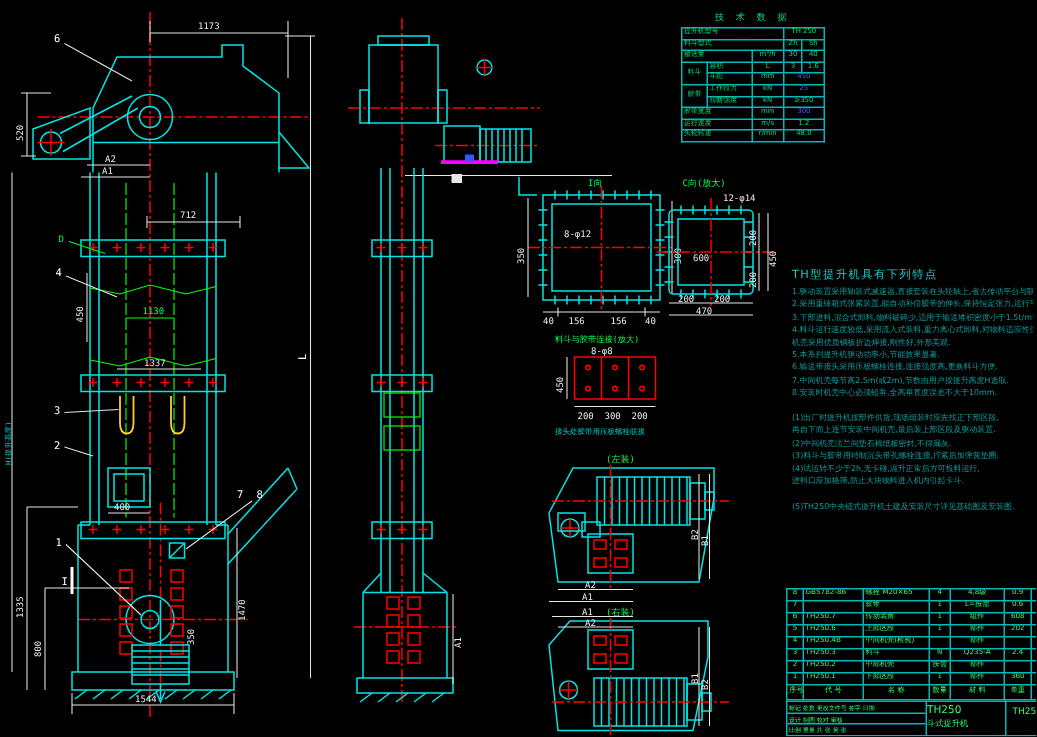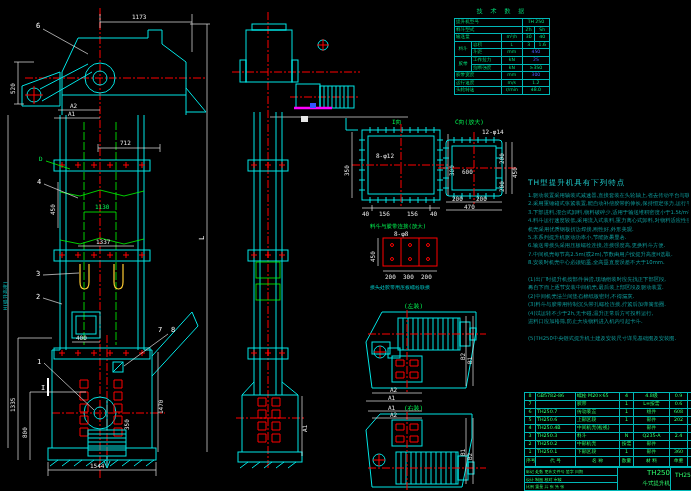--- a/index.html
+++ b/index.html
@@ -37,21 +37,21 @@
   .bom td{border:1px solid #00b8b8;color:#2eff6e;font-size:4.8px;line-height:1;
           height:7px;padding:0 1px;white-space:nowrap;overflow:hidden;text-align:center;}
   .bom td.l{text-align:left;}
   .bom tr.hdr td{color:#2eff6e;height:9px;}
   
   .tblock{position:absolute;left:524px;top:467px;width:180px;height:24px;display:flex;}
   .tblock .sig{width:92px;border:1px solid #00b8b8;display:flex;flex-direction:column;}
   .tblock .sig div{flex:1;border-bottom:1px solid #00b8b8;color:#2eff6e;font-size:4px;
                    white-space:nowrap;overflow:hidden;line-height:7px;padding-left:1px;}
   .tblock .sig div:last-child{border-bottom:none;}
-  .tblock .name{width:52px;border:1px solid #00b8b8;border-left:none;text-align:right;}
+  .tblock .name{width:52px;border:1px solid #00b8b8;border-left:none;text-align:left;}
   .tblock .name .m{color:#2eff6e;font-size:7px;line-height:11px;}
   .tblock .name .p{color:#2eff6e;font-size:5.5px;line-height:9px;}
   .tblock .dno{flex:1;border:1px solid #00b8b8;border-left:none;color:#2eff6e;
                font-size:6px;padding:3px 0 0 4px;}
 </style>
 </head>
 <body>
 
 <div id="sheet">
 

